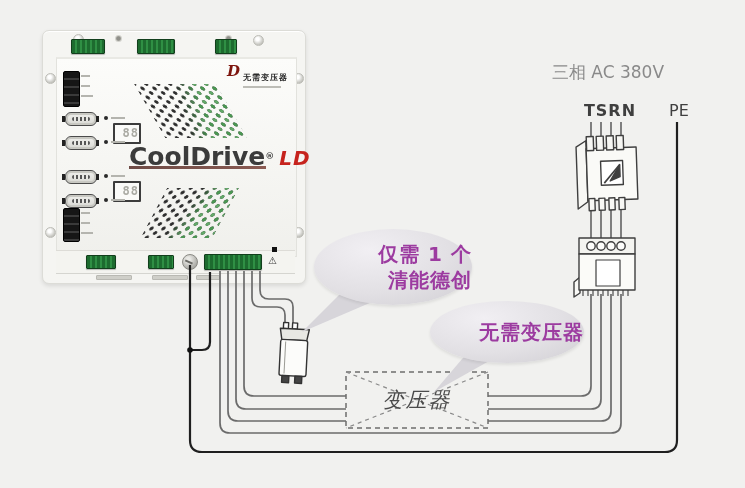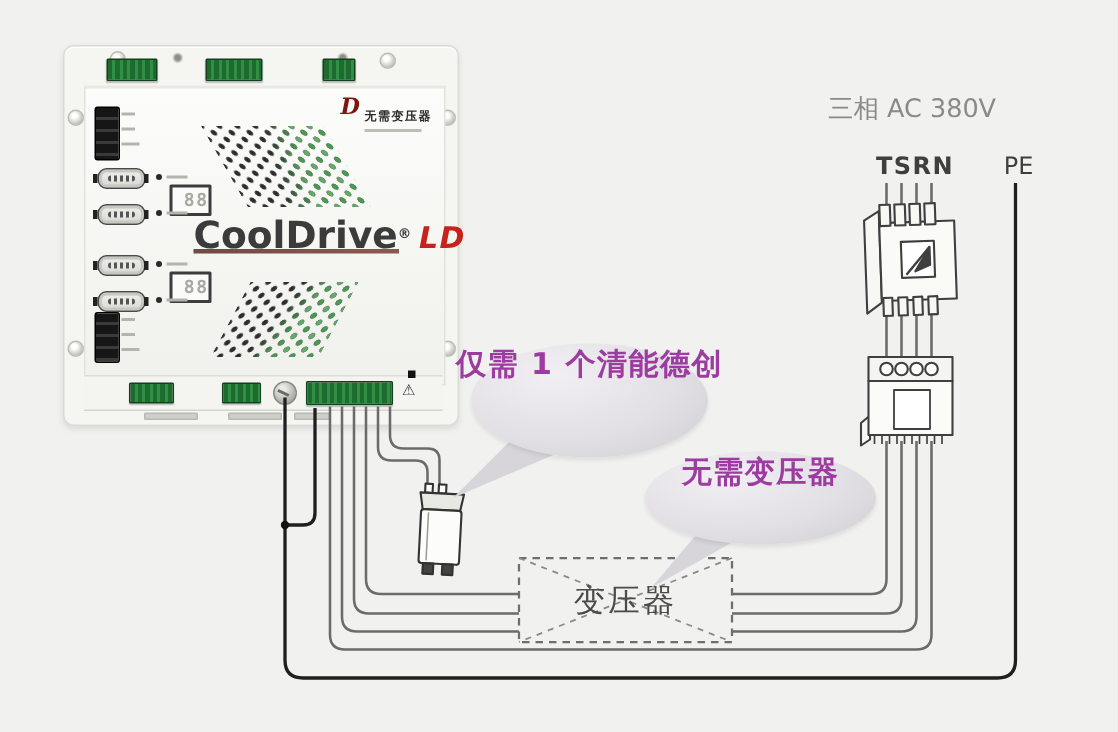--- a/index.html
+++ b/index.html
@@ -36,21 +36,21 @@
   .foot-bar{height:3px;background:#cfcfc9;border:1px solid #b9b9b3;border-radius:1px;}
 
   
   .pwr-title{left:556px;top:32px;width:104px;text-align:center;font-size:21px;font-weight:800;color:#8e2490;letter-spacing:6px;}
   .pwr-sub{left:544px;top:61px;width:128px;text-align:center;font-size:17px;color:#8a8a8a;}
   .phase-lab{left:582px;top:101px;width:56px;text-align:center;font-size:16px;font-weight:700;color:#3f3f3f;letter-spacing:1px;}
   .pe-lab{left:664px;top:101px;width:30px;text-align:center;font-size:16px;font-weight:400;color:#3f3f3f;}
   .xfmr-lab{left:346px;top:372px;width:142px;height:56px;display:flex;align-items:center;justify-content:center;font-size:21px;color:#4b4b4b;letter-spacing:2px;}
 
   
-  .bubble{border-radius:50%;background:radial-gradient(ellipse at 35% 28%,#f1eff3 0%,#e2e0e4 55%,#d0ced3 100%);box-shadow:0 2px 3px rgba(0,0,0,.08);display:flex;flex-direction:row;align-items:flex-start;justify-content:center;z-index:6;}
+  .bubble{border-radius:50%;background:radial-gradient(ellipse at 35% 28%,#f1eff3 0%,#e2e0e4 55%,#d0ced3 100%);box-shadow:0 2px 3px rgba(0,0,0,.08);display:flex;flex-direction:column;align-items:flex-end;justify-content:center;z-index:6;}
   .bubble .ln{color:#9c3ba0;font-size:20px;font-weight:700;line-height:1.3;letter-spacing:1px;white-space:nowrap;}
   .tailsvg{z-index:5;}
   svg.linework{position:absolute;left:0;top:0;z-index:4;pointer-events:none;}
 </style>
 </head>
 <body>
 
 <div class="stage">
 
   <div class="abs drive-plate">
@@ -191,21 +191,21 @@
       <rect x="283" y="376" width="7" height="7" fill="#444"></rect>
         <rect x="296" y="376" width="7" height="7" fill="#444"></rect>
     </g>
 
     <g>
       <rect x="346" y="372" width="142" height="56" fill="#f1f1ef" stroke="#6e6e6e" stroke-width="1.5" stroke-dasharray="5 4"></rect>
       <path d="M346,372 L488,428 M488,372 L346,428" stroke="#8a8a8a" stroke-width="1.2" stroke-dasharray="4 4" fill="none"></path>
     </g>
   </svg>
 
-  <div class="abs xfmr-lab" style="z-index:5;">变压器</div>
+  <div class="abs xfmr-lab" style="z-index:5;font-style:italic;">变压器</div>
 
   <div class="abs pwr-sub" style="z-index:6;">三相 AC 380V</div>
   <div class="abs phase-lab" style="z-index:6;">TSRN</div>
   <div class="abs pe-lab" style="z-index:6;">PE</div>
 
   <svg class="abs tailsvg" style="left:296px;top:286px;" width="82" height="52">
     <polygon points="46,6 76,16 6,46" fill="#d7d5da"></polygon>
   </svg>
   <div class="abs bubble" style="left:314px;top:229px;width:158px;height:76px;">
     <span class="ln">仅需 1 个</span>

